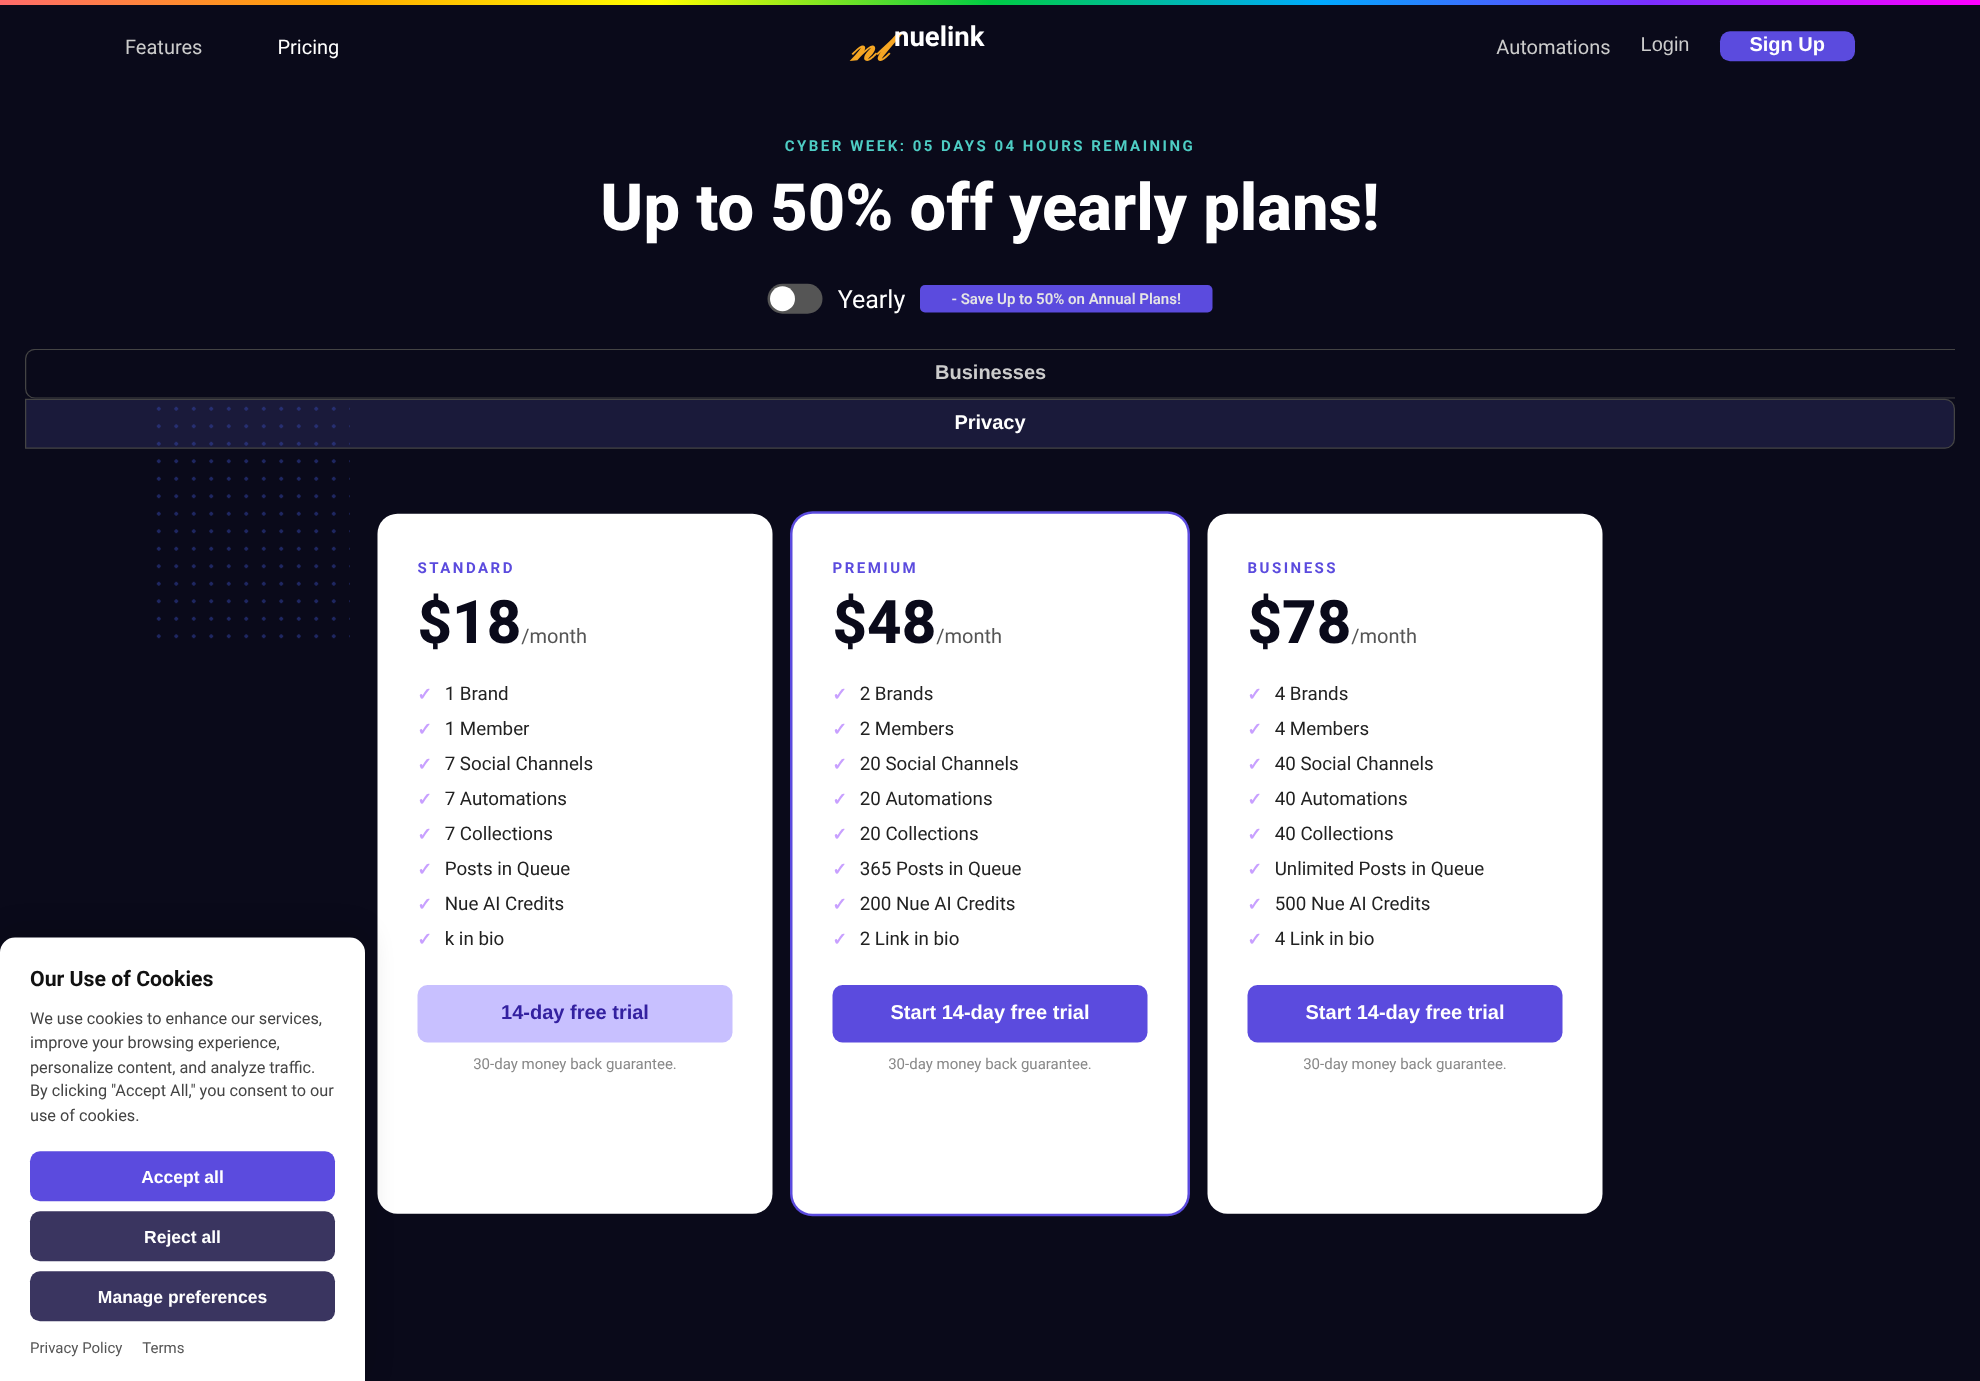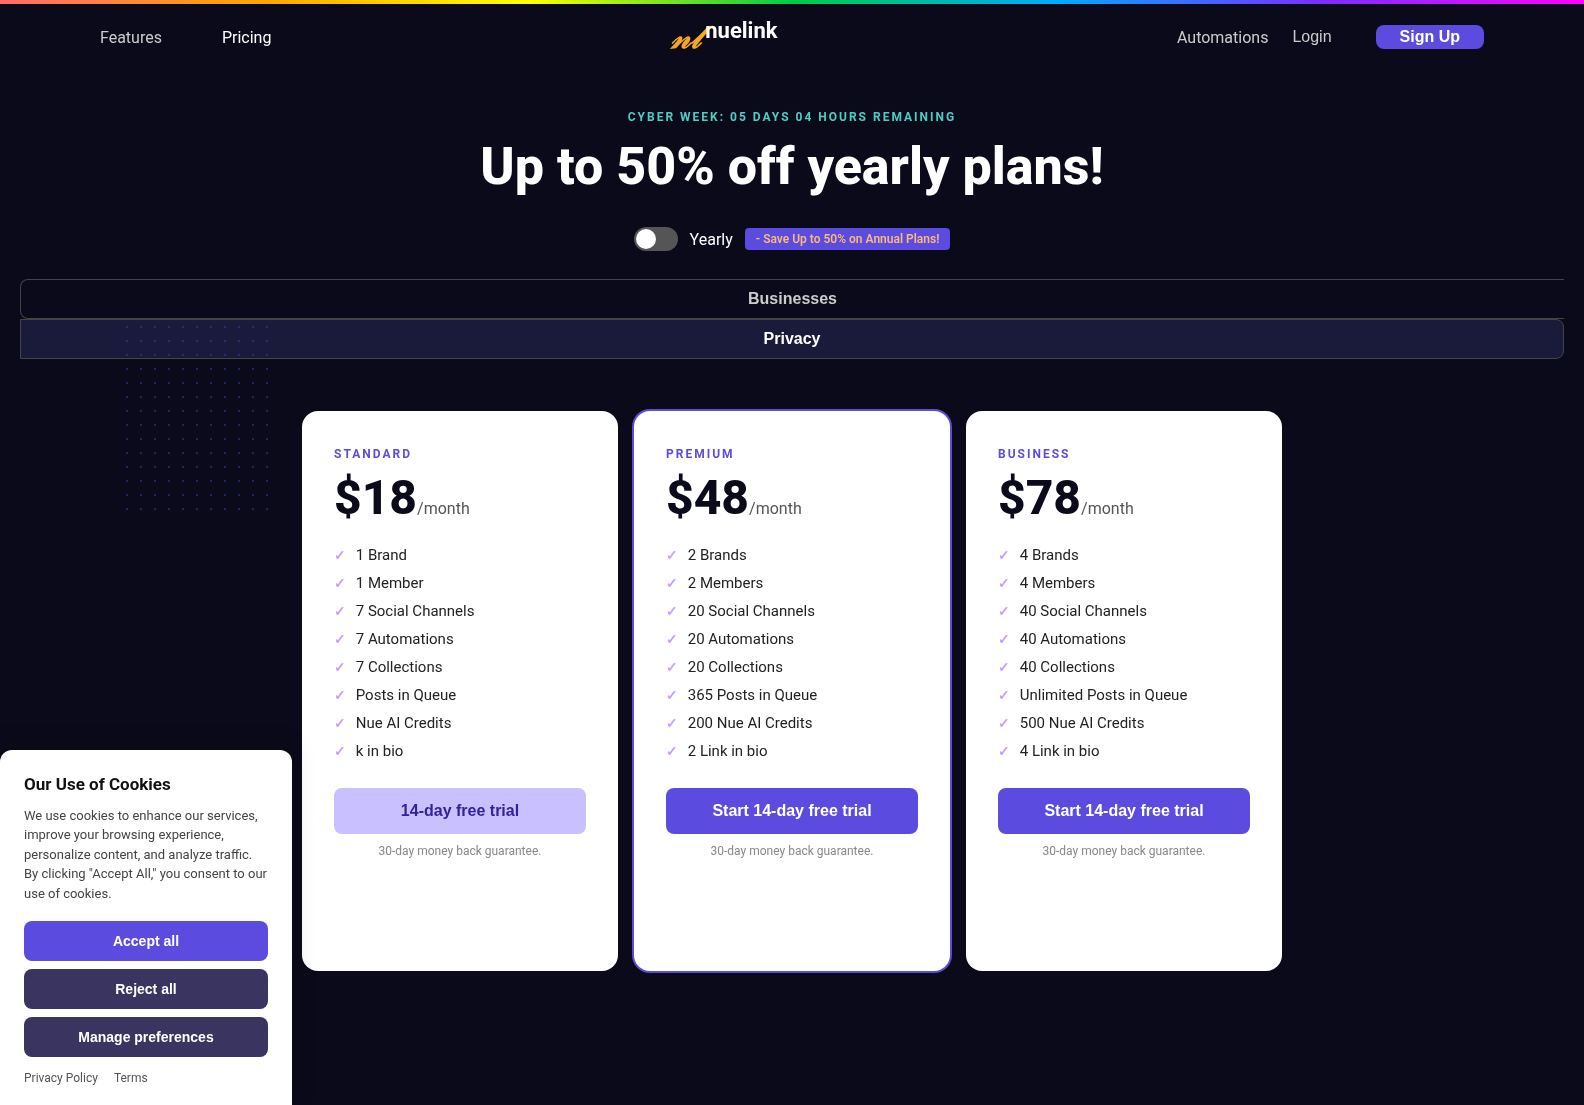--- a/index.html
+++ b/index.html
@@ -60,21 +60,20 @@
     }
     .btn-signup {
       background: #5b4bde;
       color: #fff;
       border: none;
       border-radius: 8px;
       padding: 3px 24px;
       font-size: 16px;
       font-weight: 600;
       cursor: pointer;
-      margin-left: 20px;
     }
     nav {
       display: flex;
       align-items: center;
       justify-content: space-between;
       padding: 14px 100px;
     }
     .nav-center {
       display: flex;
       align-items: center;
@@ -122,29 +121,29 @@
       position: absolute;
       width: 20px;
       height: 20px;
       background: #fff;
       border-radius: 50%;
       top: 2px;
       left: 2px;
       transition: left 0.2s;
     }
     .toggle-label {
-      font-size: 16px;
+      font-size: 20px;
       color: #fff;
     }
     .save-badge {
       background: #5b4bde;
-      color: #fdba74;
+      color: #e5e5e5;
       font-size: 12px;
       font-weight: 600;
-      padding: 4px 11px;
+      padding: 4px 25px;
       border-radius: 4px;
     }
 
     
     .plan-tabs {
       display: flex;
       justify-content: center;
       margin-bottom: 32px;
       flex-direction: column;
     }

